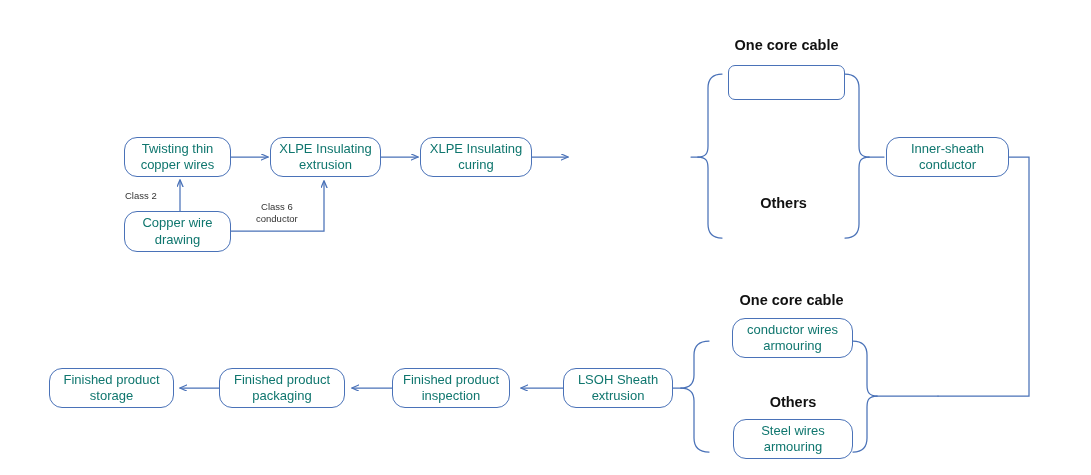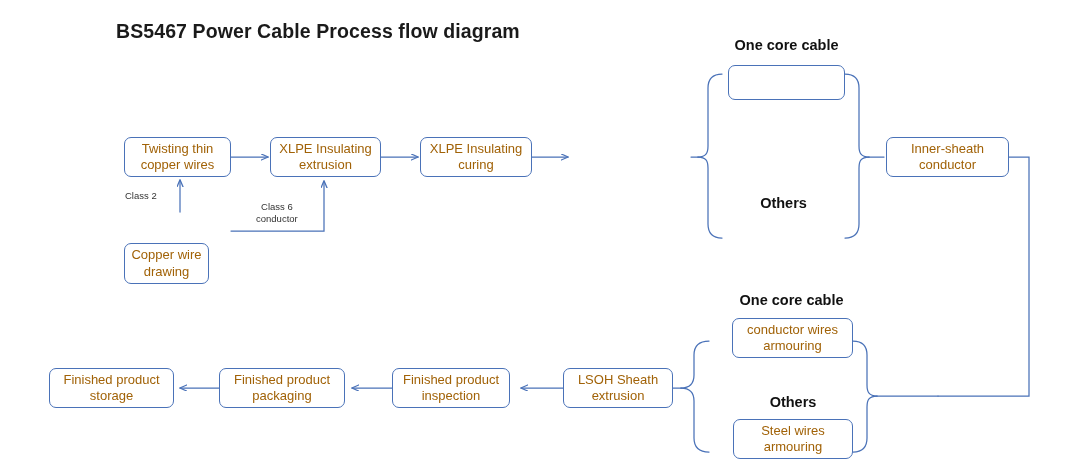--- a/index.html
+++ b/index.html
@@ -37,29 +37,29 @@
     font-size: 19.5px;
     font-weight: bold;
     color: #1a1a1a;
     letter-spacing: 0.1px;
     white-space: nowrap;
   }
   .node {
     position: absolute;
     box-sizing: border-box;
     border: 1.15px solid #4a72b8;
-    border-radius: 7px;
+    border-radius: 13px;
     background: #ffffff;
     display: flex;
     align-items: center;
     justify-content: center;
     text-align: center;
     font-size: 13px;
     line-height: 1.25;
-    color: #a16207;
+    color: #0f766e;
     padding: 12px 4px;
   }
   .group-label {
     position: absolute;
     font-size: 14.5px;
     font-weight: bold;
     color: #111111;
     white-space: nowrap;
     text-align: center;
   }
@@ -77,21 +77,20 @@
     border: 1.15px solid #4a72b8;
     border-radius: 7px;
     background: #ffffff;
   }
 </style>
 </head>
 <body>
 
 <div id="canvas">
 
-  <div class="title">BS5467 Power Cable Process flow diagram</div>
 
   <svg id="svg-layer" viewBox="0 0 1091 475" xmlns="http://www.w3.org/2000/svg">
     <defs>
       <marker id="ah" markerWidth="9" markerHeight="9" refX="7.4" refY="3.4" orient="auto" markerUnits="userSpaceOnUse">
         <path d="M0.6,0.4 L7.6,3.4 L0.6,6.4" fill="none" stroke="#4a72b8" stroke-width="1.3" stroke-linecap="round" stroke-linejoin="round"></path>
       </marker>
       <marker id="ahThick" markerWidth="13" markerHeight="13" refX="6" refY="5" orient="auto" markerUnits="userSpaceOnUse">
         <path d="M0,0 L9,5 L0,10 z" fill="#2e5fa3"></path>
       </marker>
     </defs>
@@ -139,21 +138,21 @@
     <g>
       <line x1="741" y1="82" x2="822" y2="82" stroke="#2e5fa3" stroke-width="4.2" marker-end="url(#ahThick)"></line>
     </g>
   </svg>
 
   <div class="node" style="left:124px; top:137px; width:107px; height:40px;">
     <span style="white-space:pre-line">Twisting thin
 copper wires</span>
   </div>
 
-  <div class="node" style="left:124px; top:211px; width:85px; height:41px;margin-top:32px;">
+  <div class="node" style="left:124px; top:211px; width:107px; height:41px;">
     <span style="white-space:pre-line">Copper wire
 drawing</span>
   </div>
 
   <div class="node" style="left:270px; top:137px; width:111px; height:40px;">
     <span style="white-space:pre-line">XLPE Insulating
 extrusion</span>
   </div>
 
   <div class="node" style="left:420px; top:137px; width:112px; height:40px;">

